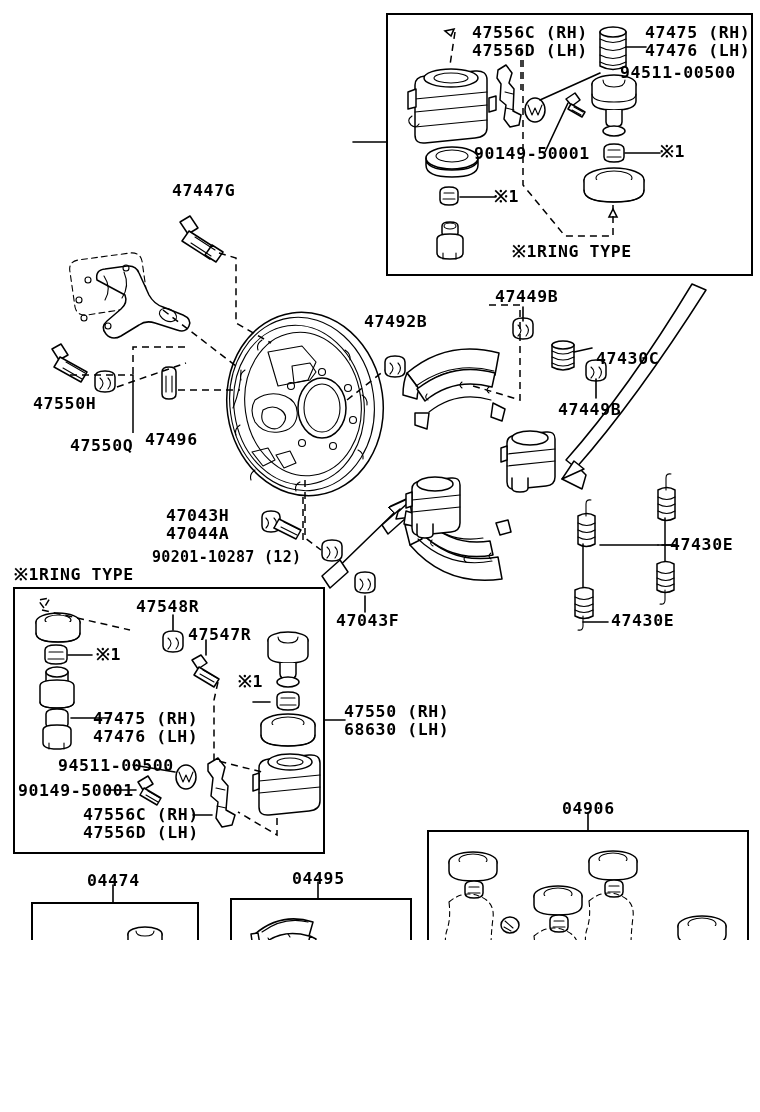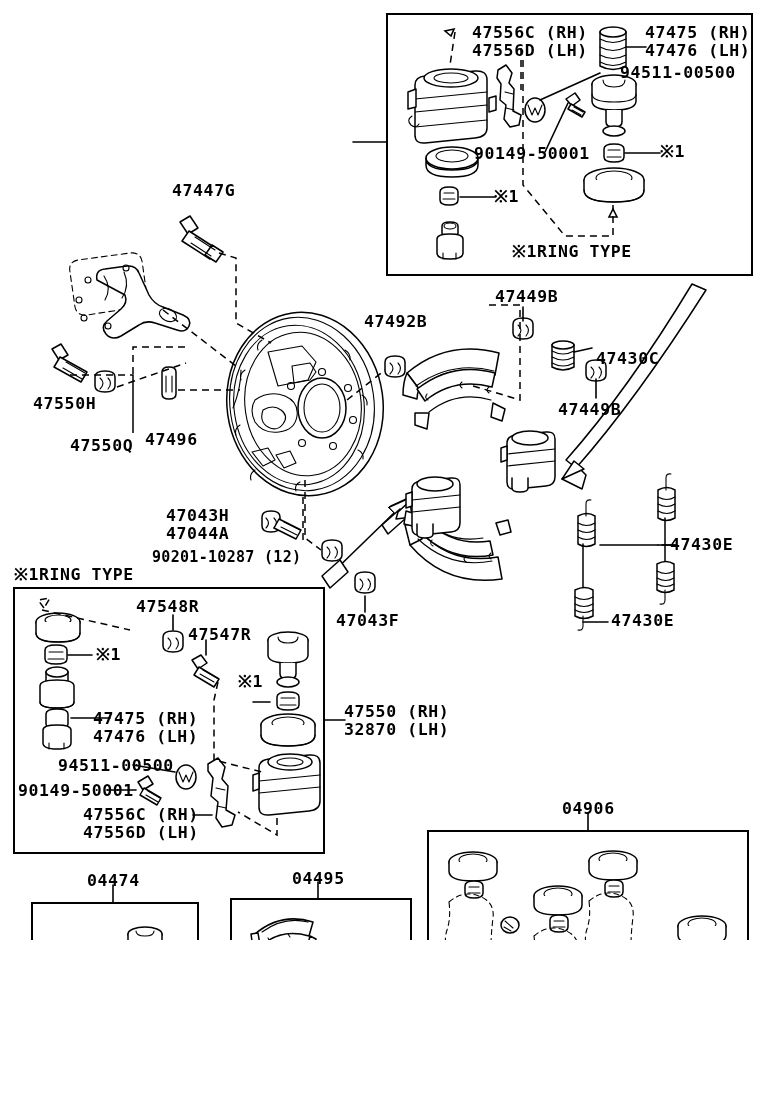--- a/index.html
+++ b/index.html
@@ -565,21 +565,21 @@
   <div class="lbl" style="left:96px;top:646px;">※1</div>
   <div class="lbl" style="left:238px;top:673px;">※1</div>
 
   <div class="lbl two" style="left:93px;top:710px;"><span>47475 (RH)</span><br><span>47476 (LH)</span></div>
 
   <div class="lbl" style="left:58px;top:757px;">94511-00500</div>
   <div class="lbl" style="left:18px;top:782px;">90149-50001</div>
 
   <div class="lbl two" style="left:83px;top:806px;"><span>47556C (RH)</span><br><span>47556D (LH)</span></div>
 
-  <div class="lbl two" style="left:344px;top:703px;"><span>47550 (RH)</span><br><span>32870 (LH)</span></div>
+  <div class="lbl two" style="left:344px;top:703px;"><span>47550 (RH)</span><br><span>68630 (LH)</span></div>
 
   <div class="lbl" style="left:87px;top:872px;">04474</div>
   <div class="lbl" style="left:292px;top:870px;">04495</div>
   <div class="lbl" style="left:562px;top:800px;">04906</div>
 
   <div class="diagno" style="left:663px;top:1075px;">470713</div>
 
 </div>
 
 </body></html>

